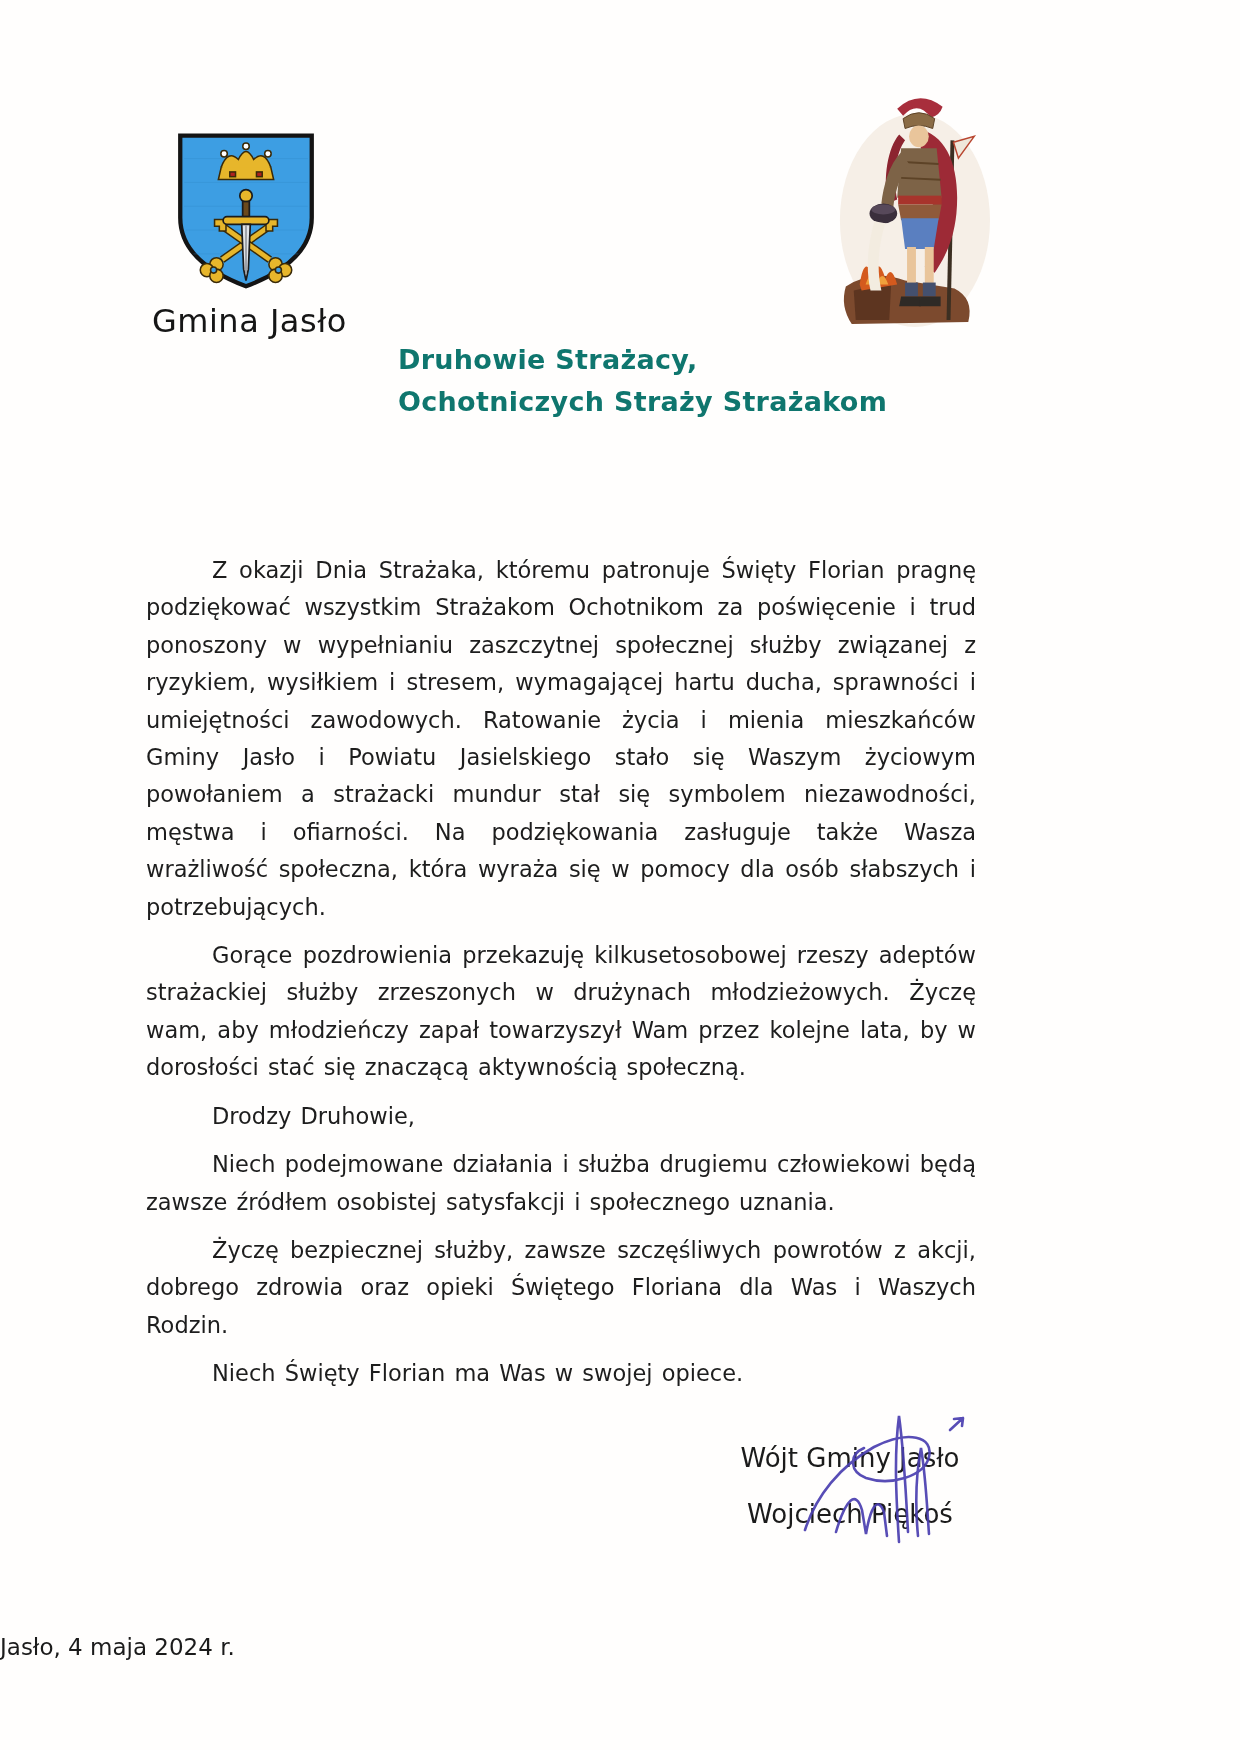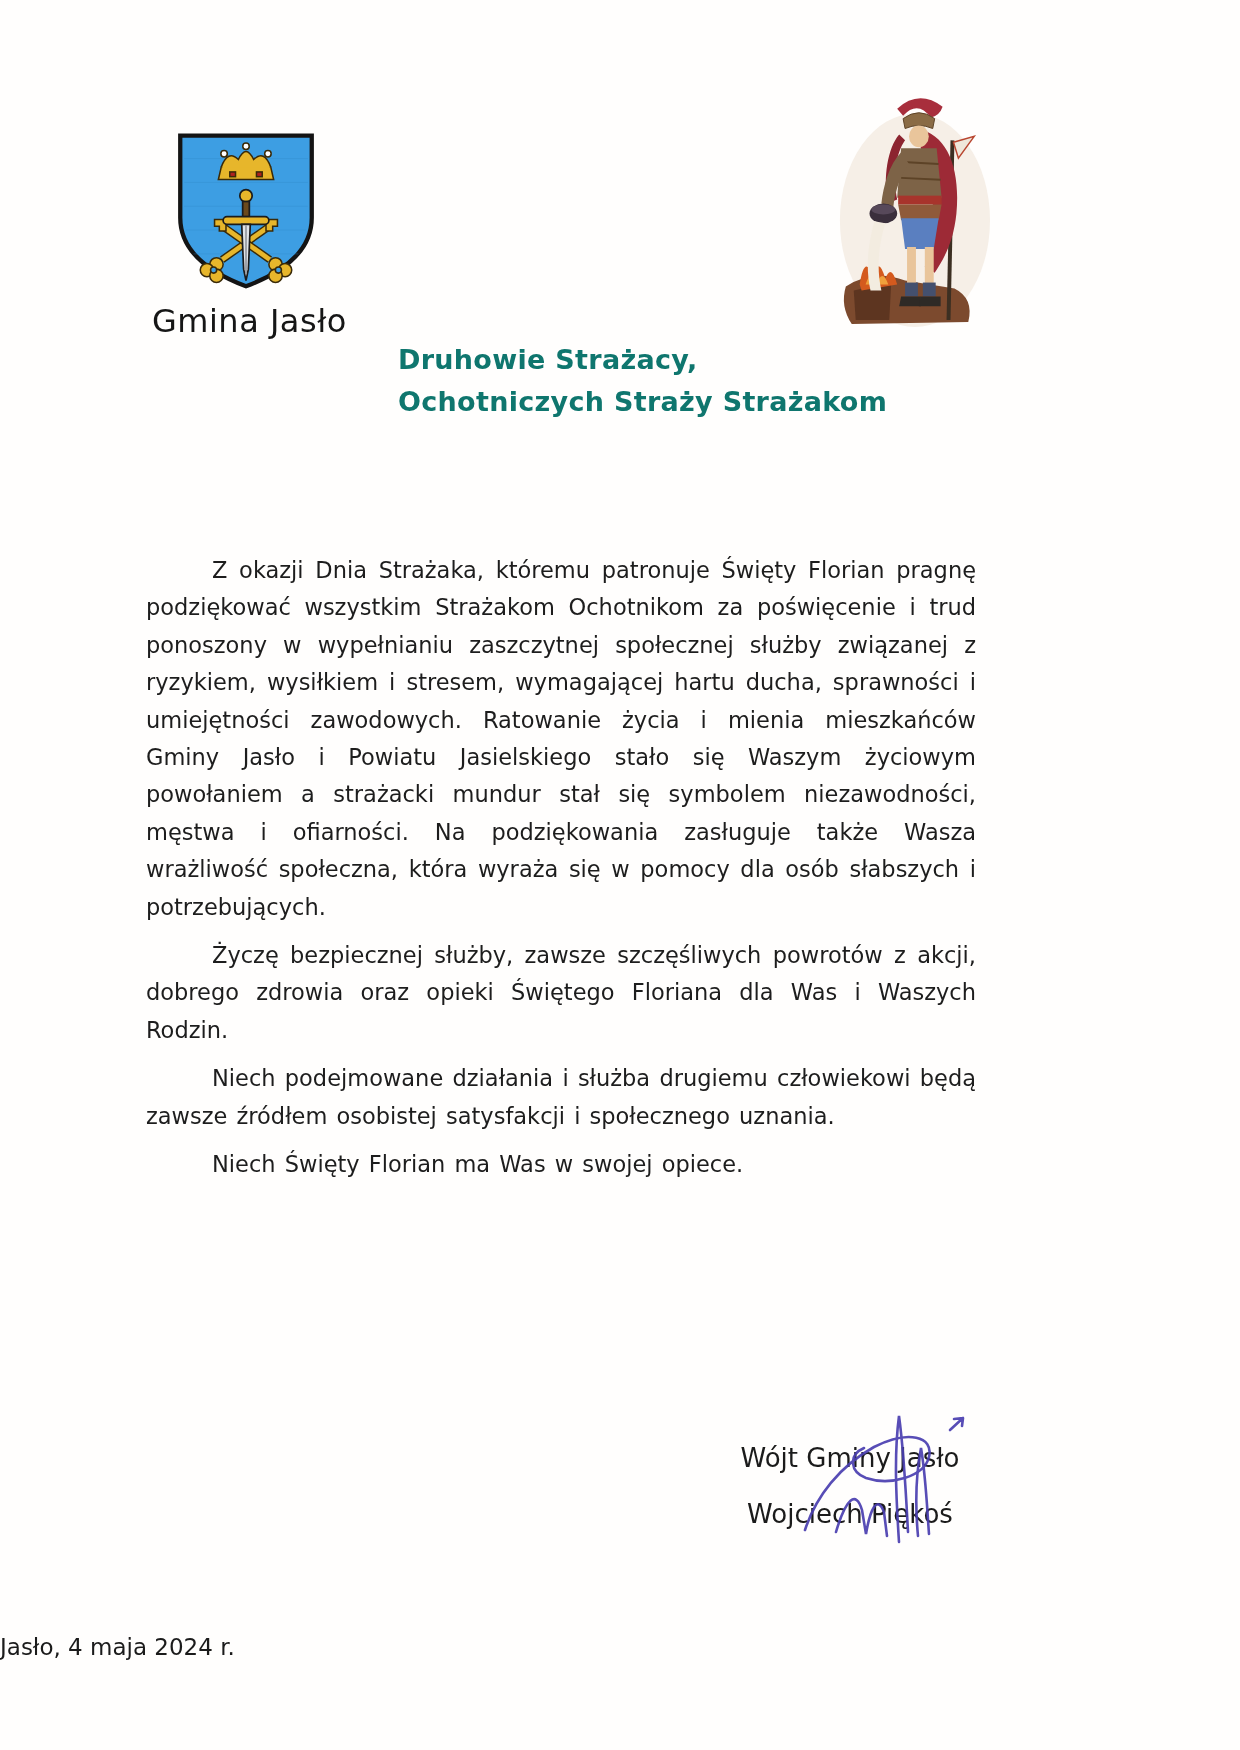--- a/index.html
+++ b/index.html
@@ -167,22 +167,24 @@
     </svg>
   </div>
 
   <div class="heading">
     <div>Druhowie Strażacy,</div>
     <div>Ochotniczych Straży Strażakom</div>
   </div>
 
   <div class="body-text">
     <p class="indent justify">Z okazji Dnia Strażaka, któremu patronuje Święty Florian pragnę podziękować wszystkim Strażakom Ochotnikom za poświęcenie i trud ponoszony w wypełnianiu zaszczytnej społecznej służby związanej z ryzykiem, wysiłkiem i stresem, wymagającej hartu ducha, sprawności i umiejętności zawodowych. Ratowanie życia i mienia mieszkańców Gminy Jasło i Powiatu Jasielskiego stało się Waszym życiowym powołaniem a strażacki mundur stał się symbolem niezawodności, męstwa i ofiarności. Na podziękowania zasługuje także Wasza wrażliwość społeczna, która wyraża się w pomocy dla osób słabszych i potrzebujących.</p>
+    <p class="indent justify mt29">Gorące pozdrowienia przekazuję kilkusetosobowej rzeszy adeptów strażackiej służby zrzeszonych w drużynach młodzieżowych. Życzę wam, aby młodzieńczy zapał towarzyszył Wam przez kolejne lata, by w dorosłości stać się znaczącą aktywnością społeczną.</p>
+    <p class="indent mt30">Drodzy Druhowie,</p>
+    <p class="indent justify">Niech podejmowane działania i służba drugiemu człowiekowi będą zawsze źródłem osobistej satysfakcji i społecznego uznania.</p>
     <p class="indent justify mt33">Życzę bezpiecznej służby, zawsze szczęśliwych powrotów z akcji, dobrego zdrowia oraz opieki Świętego Floriana dla Was i Waszych Rodzin.</p>
-    <p class="indent justify">Niech podejmowane działania i służba drugiemu człowiekowi będą zawsze źródłem osobistej satysfakcji i społecznego uznania.</p>
     <p class="indent mt24">Niech Święty Florian ma Was w swojej opiece.</p>
   </div>
 
   <div class="signature">
     <div>Wójt Gminy Jasło</div>
     <div>Wojciech Piękoś</div>
     <svg class="sig-ink" viewBox="0 0 212 178" aria-hidden="true">
       <g fill="none" stroke="#4a3fb0" stroke-width="2.6" stroke-linecap="round" opacity="0.92">
         <path d="M27,138 C38,104 62,74 96,55 C130,38 156,44 151,65 C146,85 112,94 88,86 C72,80 70,63 86,56"></path>
         <path d="M58,140 C68,106 78,98 84,118 L88,142 C92,118 99,102 106,120 L109,144"></path>

